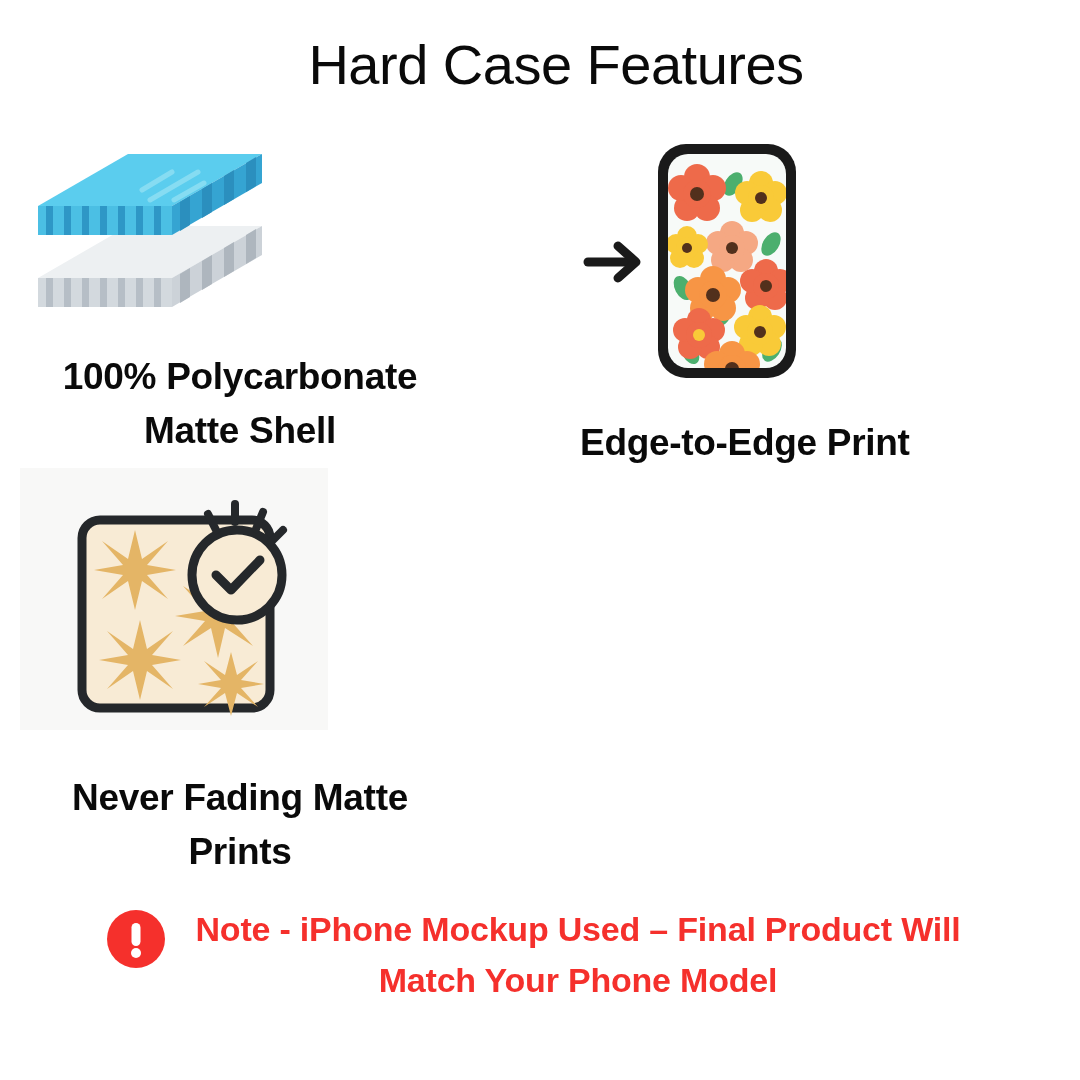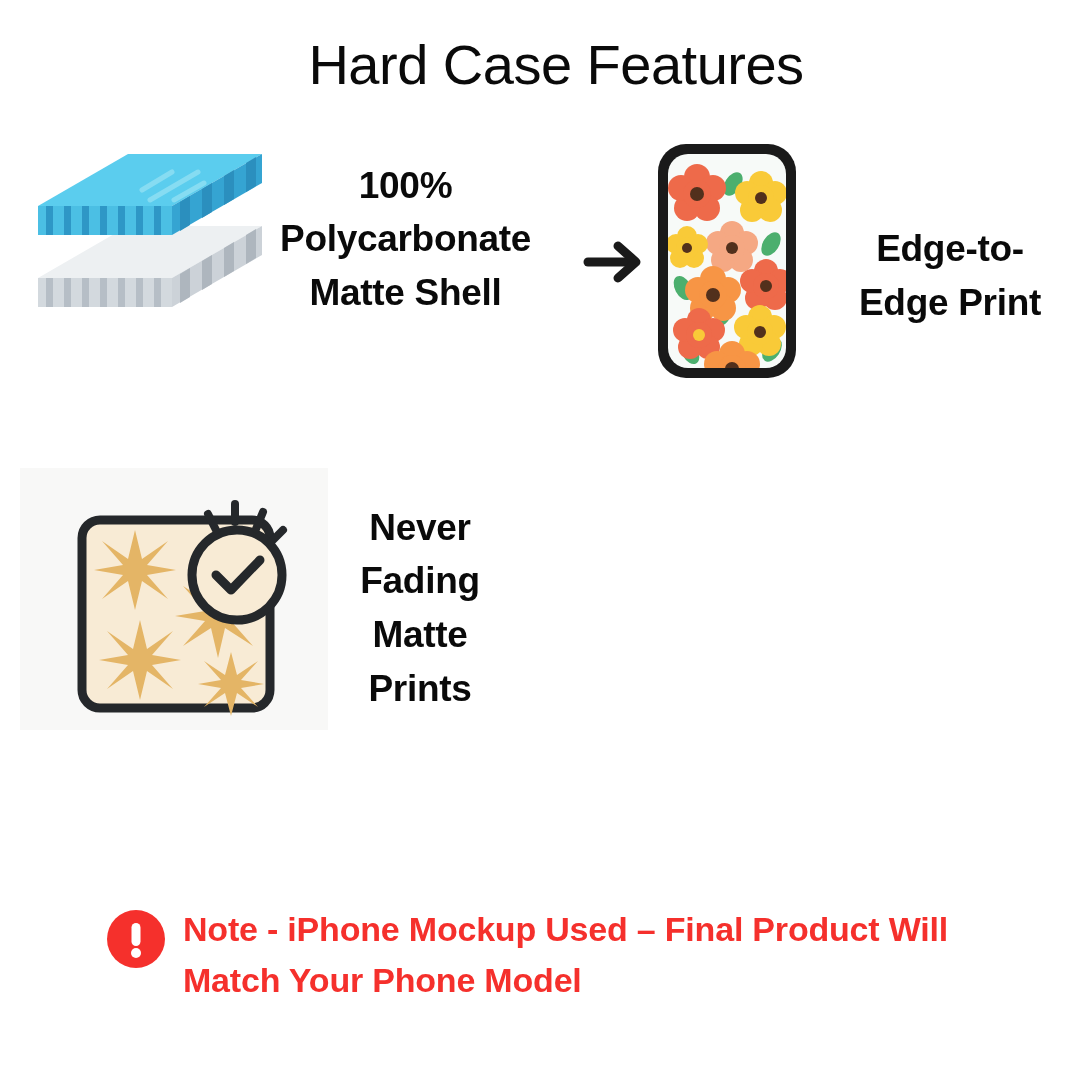--- a/index.html
+++ b/index.html
@@ -34,26 +34,26 @@
   .feature-grid {
     position: absolute;
     top: 128px;
     left: 0;
     width: 1080px;
     height: 760px;
   }
   .feature-cell {
     position: absolute;
     display: flex;
-    flex-direction: row;
-    align-items: center;
+    flex-direction: column;
+    align-items: flex-start;
   }
   .cell-1 { left: 20px;  top: 0px;   width: 480px; }
   .cell-2 { left: 580px; top: 8px;   width: 480px; }
-  .cell-3 { left: 20px;  top: 340px; width: 480px; }
+  .cell-3 { left: 20px;  top: 340px; width: 480px; gap: 23px; }
   .cell-4 { left: 580px; top: 360px; width: 480px; }
 
   .feature-icon {
     position: relative;
     display: block;
   }
   .feature-label {
     font-size: 37px;
     font-weight: 700;
     color: #0a0a0a;
@@ -95,21 +95,21 @@
   .note-badge {
     flex: 0 0 auto;
     width: 58px;
     height: 58px;
     margin-top: 6px;
   }
   .note-text {
     font-size: 34px;
     font-weight: 700;
     line-height: 1.5;
-    text-align: left;
+    text-align: center;
     max-width: 790px;
     letter-spacing: -0.2px;
   }
 </style>
 </head>
 <body>
 
 <div class="page-title">Hard Case Features</div>
 
 <div class="feature-grid">

